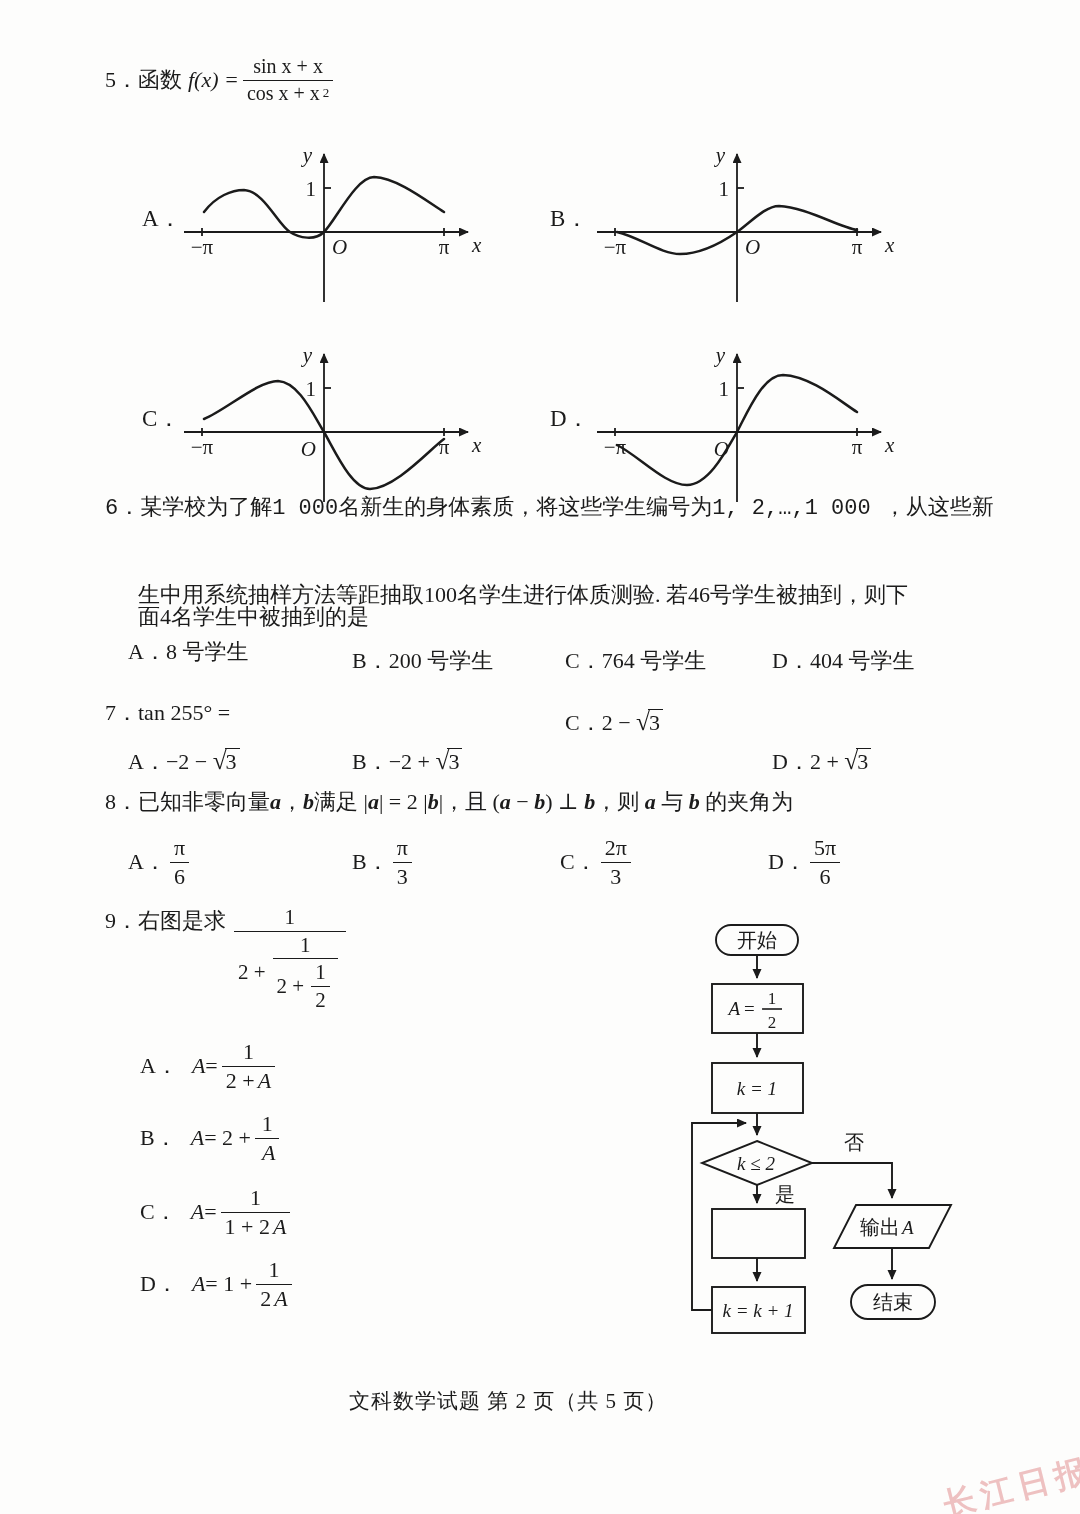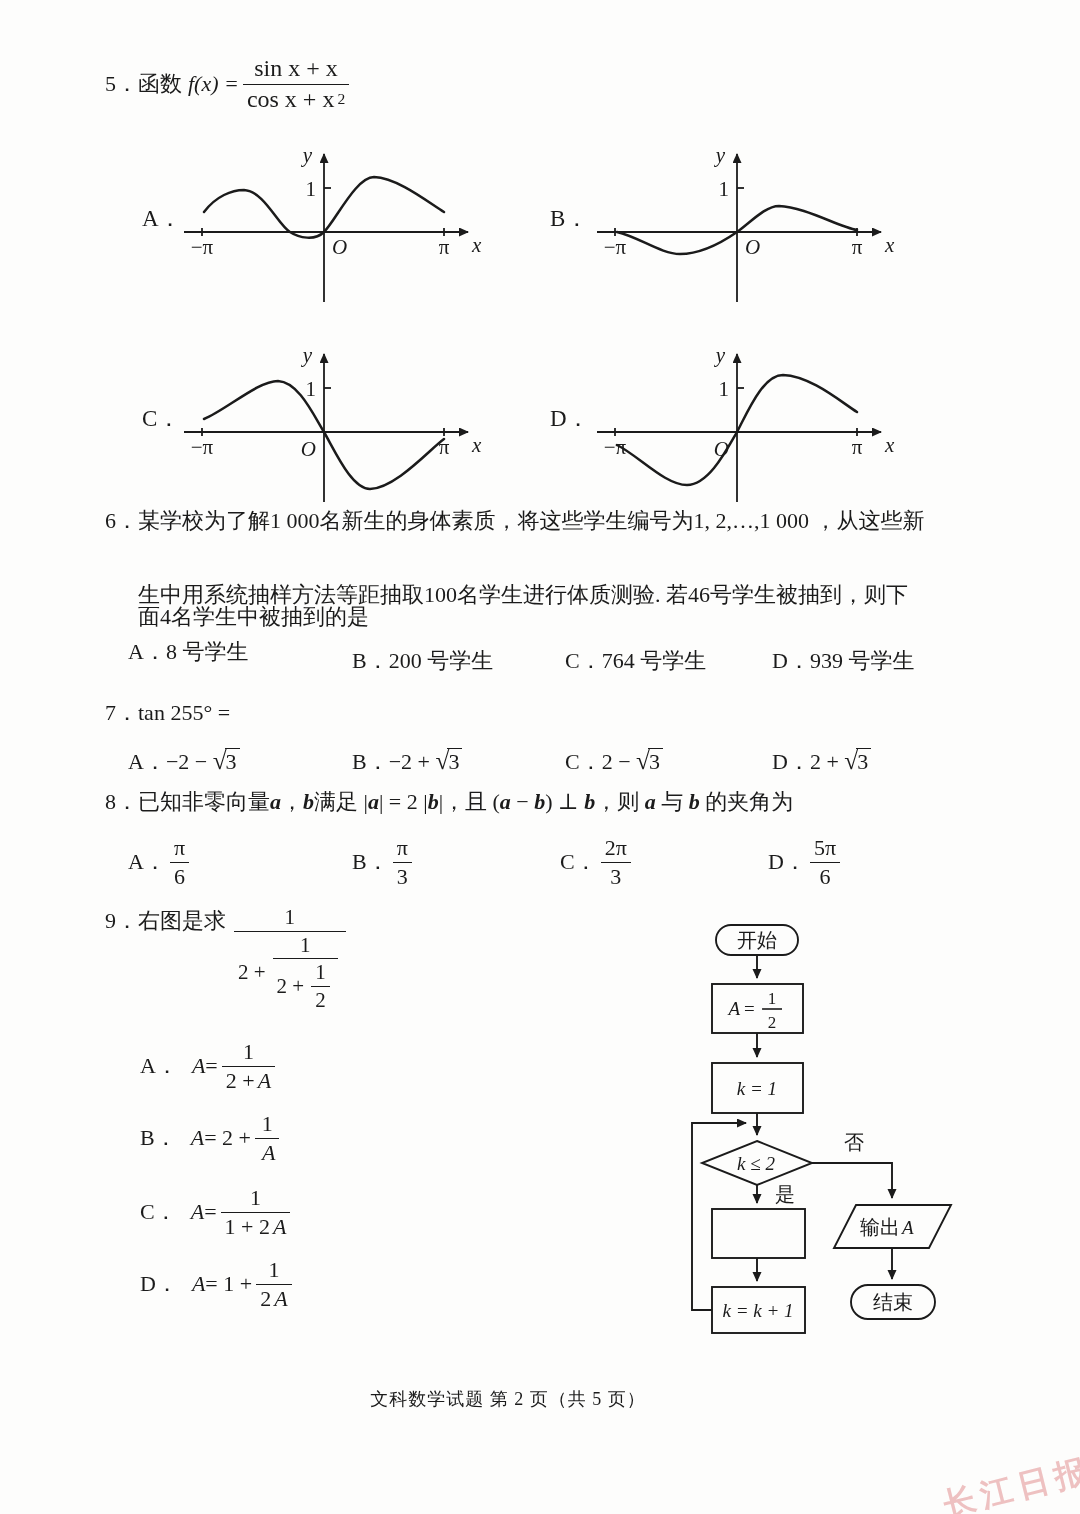--- a/index.html
+++ b/index.html
@@ -29,41 +29,41 @@
   svg text{font-family:"Liberation Serif","DejaVu Serif",serif;}
   .axis{stroke:#1b1b1b;stroke-width:1.8;fill:none;}
   .tick{stroke:#1b1b1b;stroke-width:1.8;}
   .curve{stroke:#1b1b1b;stroke-width:2.5;fill:none;stroke-linecap:round;}
   .axlbl{font-size:21px;fill:#1b1b1b;}
   
   .node{fill:#fdfdfc;stroke:#1b1b1b;stroke-width:1.9;}
   .flowline{stroke:#1b1b1b;stroke-width:1.9;fill:none;}
   .fctext{font-size:20px;fill:#1b1b1b;}
   .fcmath{font-size:19px;font-style:italic;fill:#1b1b1b;}
-  .footer{width:1016px;text-align:center;font-size:18px;letter-spacing:1px;}
+  .footer{width:1016px;text-align:center;font-size:21px;letter-spacing:1px;}
   .watermark{color:#e9aeae;opacity:.75;font-size:32px;letter-spacing:6px;
              transform:rotate(-14deg);font-weight:bold;}
   .optrow{display:flex;align-items:center;font-size:22px;white-space:nowrap;}
 </style>
 </head>
 <body>
 
 <svg width="0" height="0" style="position:absolute">
   <defs>
     <marker id="ah" markerWidth="11" markerHeight="10" refX="9" refY="4.5" orient="auto" markerUnits="userSpaceOnUse">
       <path d="M0,0 L10,4.5 L0,9 Z" fill="#1b1b1b"></path>
     </marker>
   </defs>
 </svg>
 
 <div class="abs q stem-row" style="left:105px;top:56px;">
   <span>5．</span>
   <span>函数</span>
   <span class="it" style="margin-left:6px">f(x) =</span>
-  <span class="frac" style="font-size:24px">
+  <span class="frac" style="font-size:20px">
     <span class="num">sin x + x</span>
     <span class="bar"></span>
     <span class="den">
         <span>cos x + x</span>
         <sup>2</sup>
       </span>
   </span>
 </div>
 
 <span class="abs graph-label" style="left:142px;top:203px;">A．</span>
@@ -123,36 +123,36 @@
   <line class="tick" x1="152" y1="48" x2="159" y2="48"></line>
   <path class="curve" d="M32,105 C54,116 80,145 102,145 C123,145 140,113 152,92 C163,71 178,35 198,35 C226,36 256,62 272,72"></path>
   <text class="axlbl it" x="140" y="22" text-anchor="end">y</text>
   <text class="axlbl it" x="300" y="112">x</text>
   <text class="axlbl" x="144" y="56" text-anchor="end">1</text>
   <text class="axlbl" x="30" y="114" text-anchor="middle">−π</text>
   <text class="axlbl" x="272" y="114" text-anchor="middle">π</text>
   <text class="axlbl it" x="144" y="116" text-anchor="end">O</text>
 </svg>
 
-<div class="abs q" style="left:105px;top:506px;">
+<div class="abs q" style="left:105px;top:494px;font-family:Liberation Mono, monospace;">
   <span>6．</span><span>某学校为了解1 000名新生的身体素质，将这些学生编号为1, 2,…,1 000 ，从这些新</span>
 </div>
 <div class="abs q" style="left:138px;top:580px;">生中用系统抽样方法等距抽取100名学生进行体质测验. 若46号学生被抽到，则下</div>
 <div class="abs q" style="left:138px;top:602px;">面4名学生中被抽到的是</div>
 <span class="abs q" style="left:128px;top:637px;">A．8 号学生</span>
 <span class="abs q" style="left:352px;top:646px;">B．200 号学生</span>
 <span class="abs q" style="left:565px;top:646px;">C．764 号学生</span>
-<span class="abs q" style="left:772px;top:646px;">D．939 号学生</span>
+<span class="abs q" style="left:772px;top:646px;">D．404 号学生</span>
 
 <div class="abs q" style="left:105px;top:698px;">
   <span>7．</span><span>tan 255° =</span>
 </div>
 <span class="abs q" style="left:128px;top:745px;"><span>A．</span><span>−2 − </span><span class="sqrt"><span class="sign">√</span><span class="rad">3</span></span></span>
 <span class="abs q" style="left:352px;top:745px;"><span>B．</span><span>−2 + </span><span class="sqrt"><span class="sign">√</span><span class="rad">3</span></span></span>
-<span class="abs q" style="left:565px;top:745px;"><span>C．</span><span>2 − </span><span class="sqrt"><span class="sign">√</span><span class="rad">3</span></span></span>
+<span class="abs q" style="left:565px;top:706px;"><span>C．</span><span>2 − </span><span class="sqrt"><span class="sign">√</span><span class="rad">3</span></span></span>
 <span class="abs q" style="left:772px;top:745px;"><span>D．</span><span>2 + </span><span class="sqrt"><span class="sign">√</span><span class="rad">3</span></span></span>
 
 <div class="abs q" style="left:105px;top:787px;text-align:center;">
   <span>8．</span><span>已知非零向量</span><span class="vec">a</span><span>，</span><span class="vec">b</span><span>满足 |</span><span class="vec">a</span><span>| = 2 |</span><span class="vec">b</span><span>|，且 (</span><span class="vec">a</span><span> − </span><span class="vec">b</span><span>) ⊥ </span><span class="vec">b</span><span>，则 </span><span class="vec">a</span><span> 与 </span><span class="vec">b</span><span> 的夹角为</span>
 </div>
 <span class="abs optrow" style="left:128px;top:836px;">
     <span>A．</span>
     <span class="frac">
       <span class="num">π</span>
       <span class="bar"></span>

